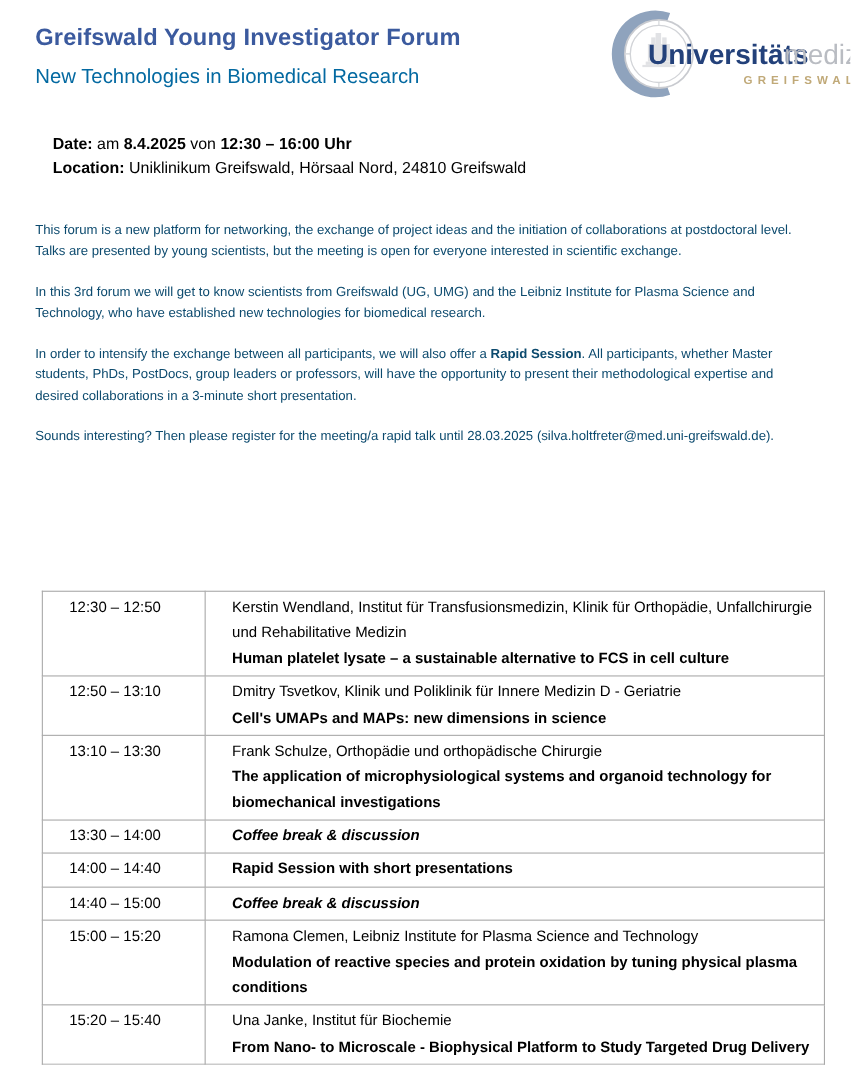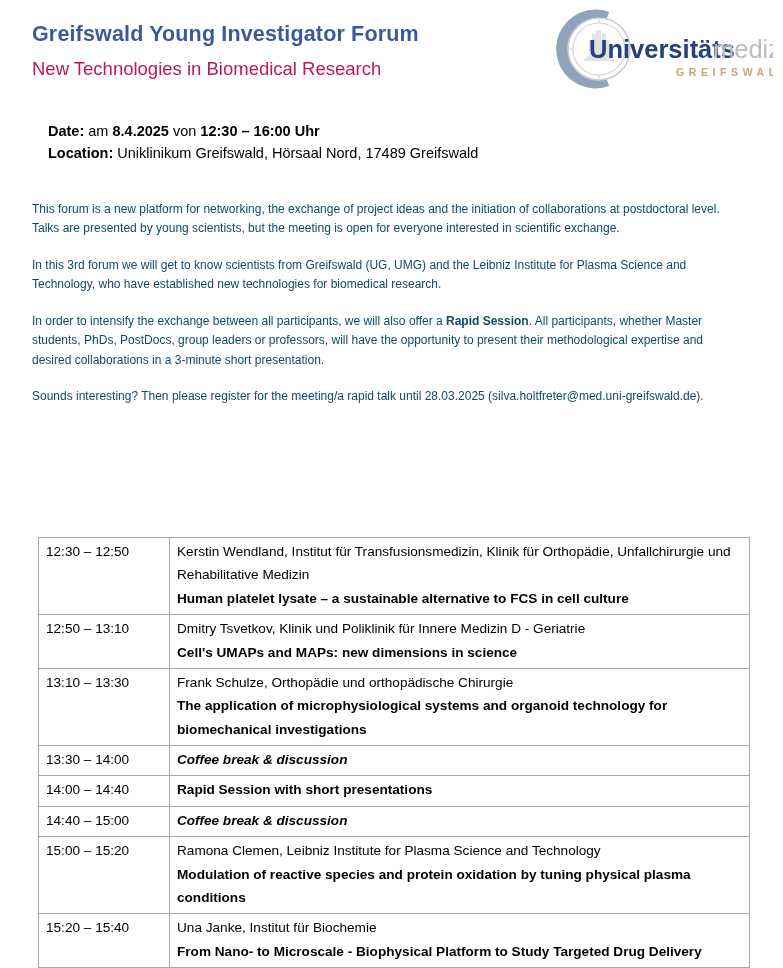--- a/index.html
+++ b/index.html
@@ -38,21 +38,21 @@
     font-size: 21.5px;
     font-weight: 600;
     color: #3b5a9e;
     letter-spacing: 0.15px;
     line-height: 1.2;
     white-space: nowrap;
   }
   .doc-subtitle {
     font-size: 18.5px;
     font-weight: 400;
-    color: #be185d;
+    color: #0369a1;
     margin-top: 10px;
     line-height: 1.2;
     white-space: nowrap;
   }
 
   
   .logo {
     position: absolute;
     right: 10px;
     top: 8px;
@@ -98,21 +98,21 @@
   table.schedule {
     border-collapse: collapse;
     width: 712px;
     table-layout: fixed;
   }
   table.schedule td {
     border: 1px solid #a9a9a9;
     vertical-align: top;
     font-size: 13.6px;
     line-height: 1.72;
-    padding: 2px 7px 4px 7px;
+    padding: 2px 7px 4px 24px;
   }
   td.time-cell {
     width: 116px;
     white-space: nowrap;
     text-align: left;
     padding-left: 10px;
   }
   td.detail-cell {
     padding-left: 9px;
   }
@@ -163,21 +163,21 @@
         <text x="139" y="68" font-family="Liberation Sans, sans-serif" font-size="10.5" font-weight="bold" letter-spacing="4.6" fill="#c0a978">GREIFSWALD</text>
       </svg>
     </div>
   </div>
 
   <div class="meta">
     <div>
       <span class="lbl">Date:</span><span> am </span><span class="val-bold">8.4.2025</span><span> von </span><span class="val-bold">12:30 – 16:00 Uhr</span>
     </div>
     <div>
-      <span class="lbl">Location:</span><span> Uniklinikum Greifswald, Hörsaal Nord, 17489 Greifswald</span>
+      <span class="lbl">Location:</span><span> Uniklinikum Greifswald, Hörsaal Nord, 24810 Greifswald</span>
     </div>
   </div>
 
   <div class="body-text">
     <p>This forum is a new platform for networking, the exchange of project ideas and the initiation of collaborations at postdoctoral level. Talks are presented by young scientists, but the meeting is open for everyone interested in scientific exchange.</p>
     <p>In this 3rd forum we will get to know scientists from Greifswald (UG, UMG) and the Leibniz Institute for Plasma Science and Technology, who have established new technologies for biomedical research.</p>
     <p><span>In order to intensify the exchange between all participants, we will also offer a </span><b>Rapid Session</b><span>. All participants, whether Master students, PhDs, PostDocs, group leaders or professors, will have the opportunity to present their methodological expertise and desired collaborations in a 3-minute short presentation.</span></p>
     <p>Sounds interesting? Then please register for the meeting/a rapid talk until 28.03.2025 (silva.holtfreter@med.uni-greifswald.de).</p>
   </div>
 

